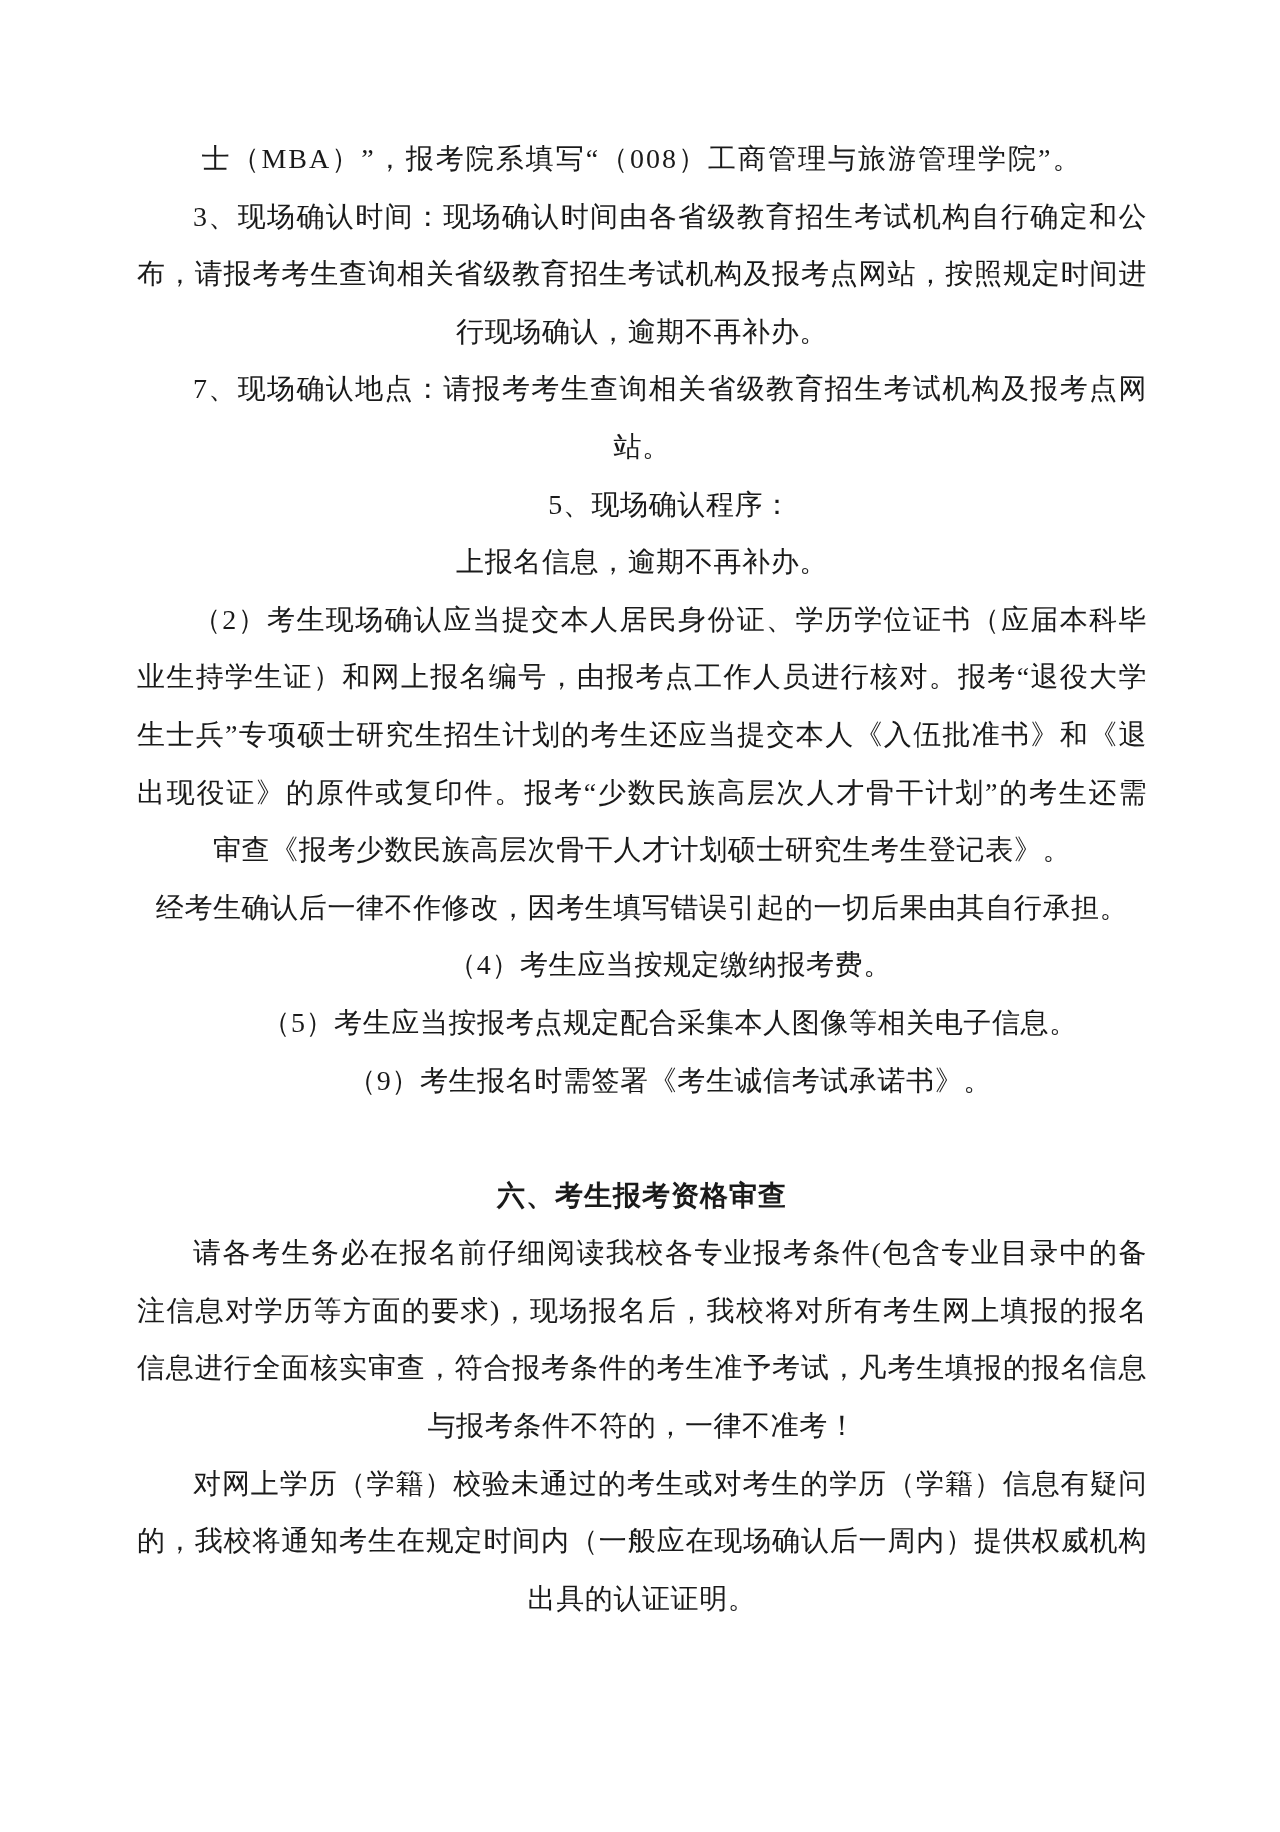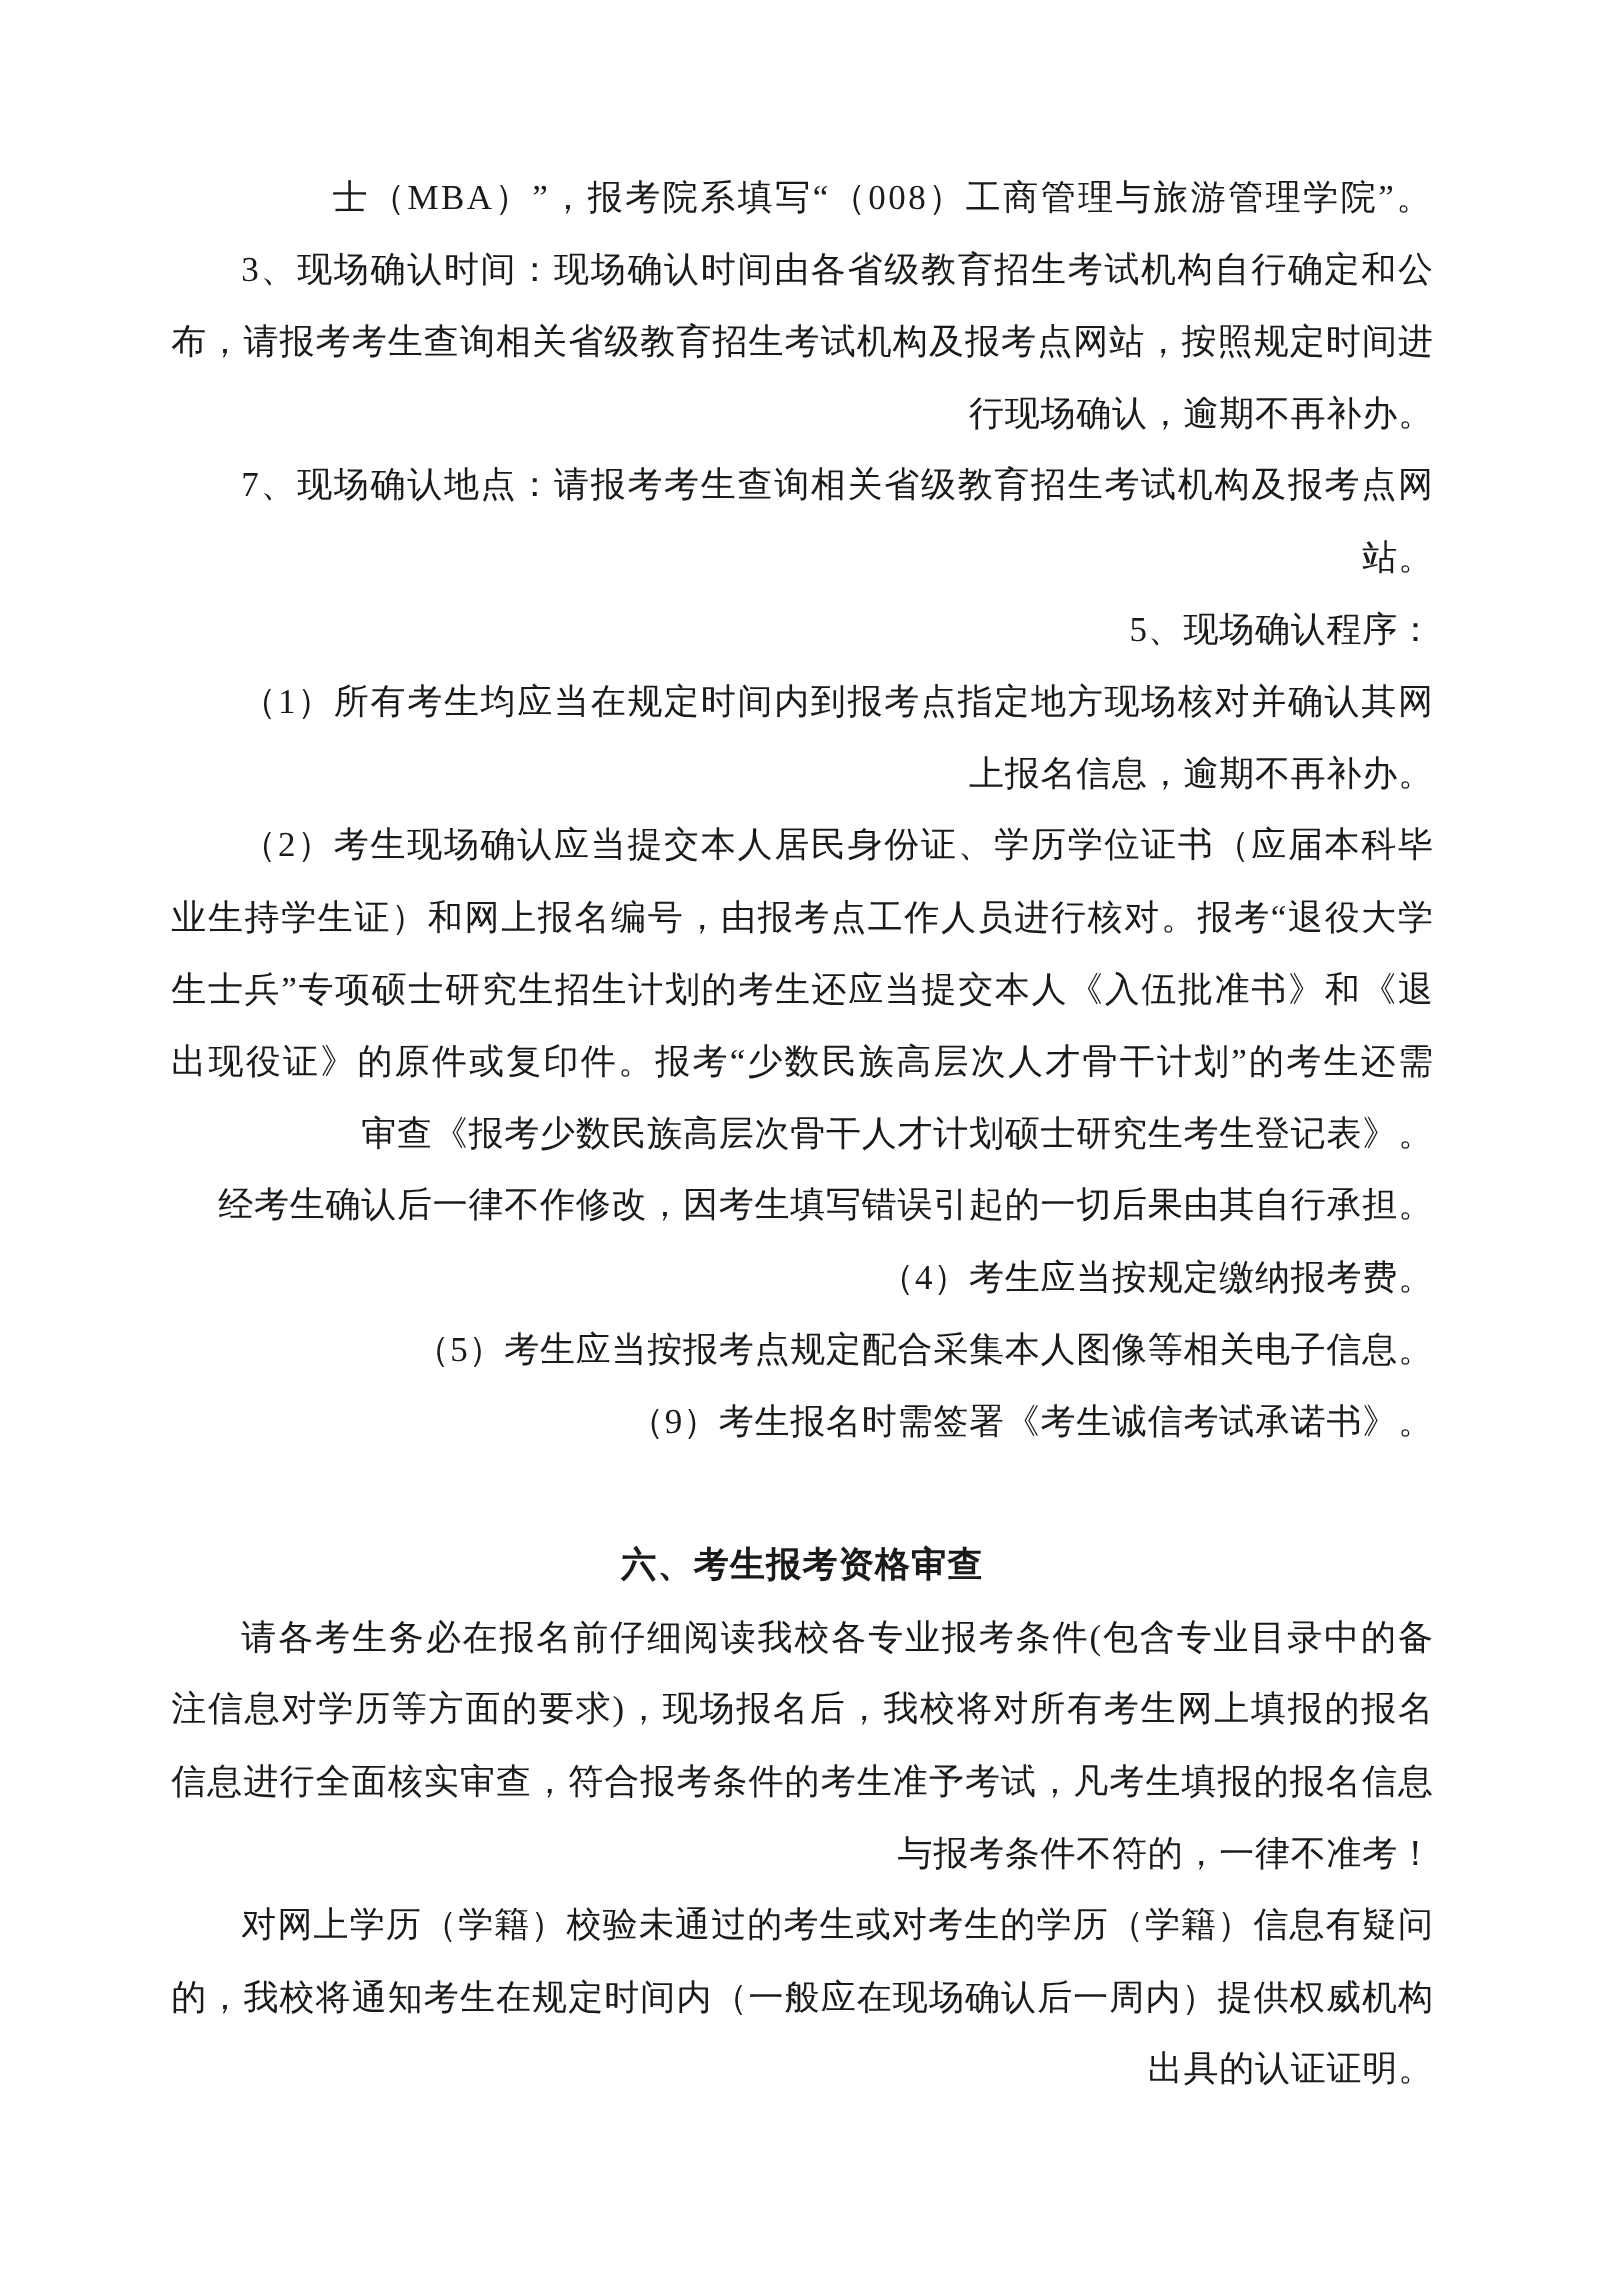--- a/index.html
+++ b/index.html
@@ -31,38 +31,37 @@
     color: #1a1a1a;
     text-align: center;
   }
   .ind { padding-left: 56px; }
   .just {
     white-space: normal;
     text-align: justify;
     text-align-last: justify;
     text-justify: inter-character;
   }
-  .tail { text-align: right; }
+  .tail { text-align: center; }
   .loose { letter-spacing: 2px; }
   .heading { font-weight: 700; letter-spacing: 1px; }
   .blank { min-height: 57.6px; }
 </style>
 </head>
 <body>
 
 <div class="page">
   <div class="textblock">
     <div class="ln tail loose">士（MBA）”，报考院系填写“（008）工商管理与旅游管理学院”。</div>
     <div class="ln ind just">3、现场确认时间：现场确认时间由各省级教育招生考试机构自行确定和公</div>
     <div class="ln just">布，请报考考生查询相关省级教育招生考试机构及报考点网站，按照规定时间进</div>
     <div class="ln tail">行现场确认，逾期不再补办。</div>
     <div class="ln ind just">7、现场确认地点：请报考考生查询相关省级教育招生考试机构及报考点网</div>
     <div class="ln tail">站。</div>
     <div class="ln ind tail">5、现场确认程序：</div>
-    <div class="ln ind just">（1）所有考生均应当在规定时间内到报考点指定地方现场核对并确认其网</div>
     <div class="ln tail">上报名信息，逾期不再补办。</div>
     <div class="ln ind just">（2）考生现场确认应当提交本人居民身份证、学历学位证书（应届本科毕</div>
     <div class="ln just">业生持学生证）和网上报名编号，由报考点工作人员进行核对。报考“退役大学</div>
     <div class="ln just">生士兵”专项硕士研究生招生计划的考生还应当提交本人《入伍批准书》和《退</div>
     <div class="ln just">出现役证》的原件或复印件。报考“少数民族高层次人才骨干计划”的考生还需</div>
     <div class="ln tail">审查《报考少数民族高层次骨干人才计划硕士研究生考生登记表》。</div>
     <div class="ln tail">经考生确认后一律不作修改，因考生填写错误引起的一切后果由其自行承担。</div>
     <div class="ln ind tail">（4）考生应当按规定缴纳报考费。</div>
     <div class="ln ind tail">（5）考生应当按报考点规定配合采集本人图像等相关电子信息。</div>
     <div class="ln ind tail">（9）考生报名时需签署《考生诚信考试承诺书》。</div>

